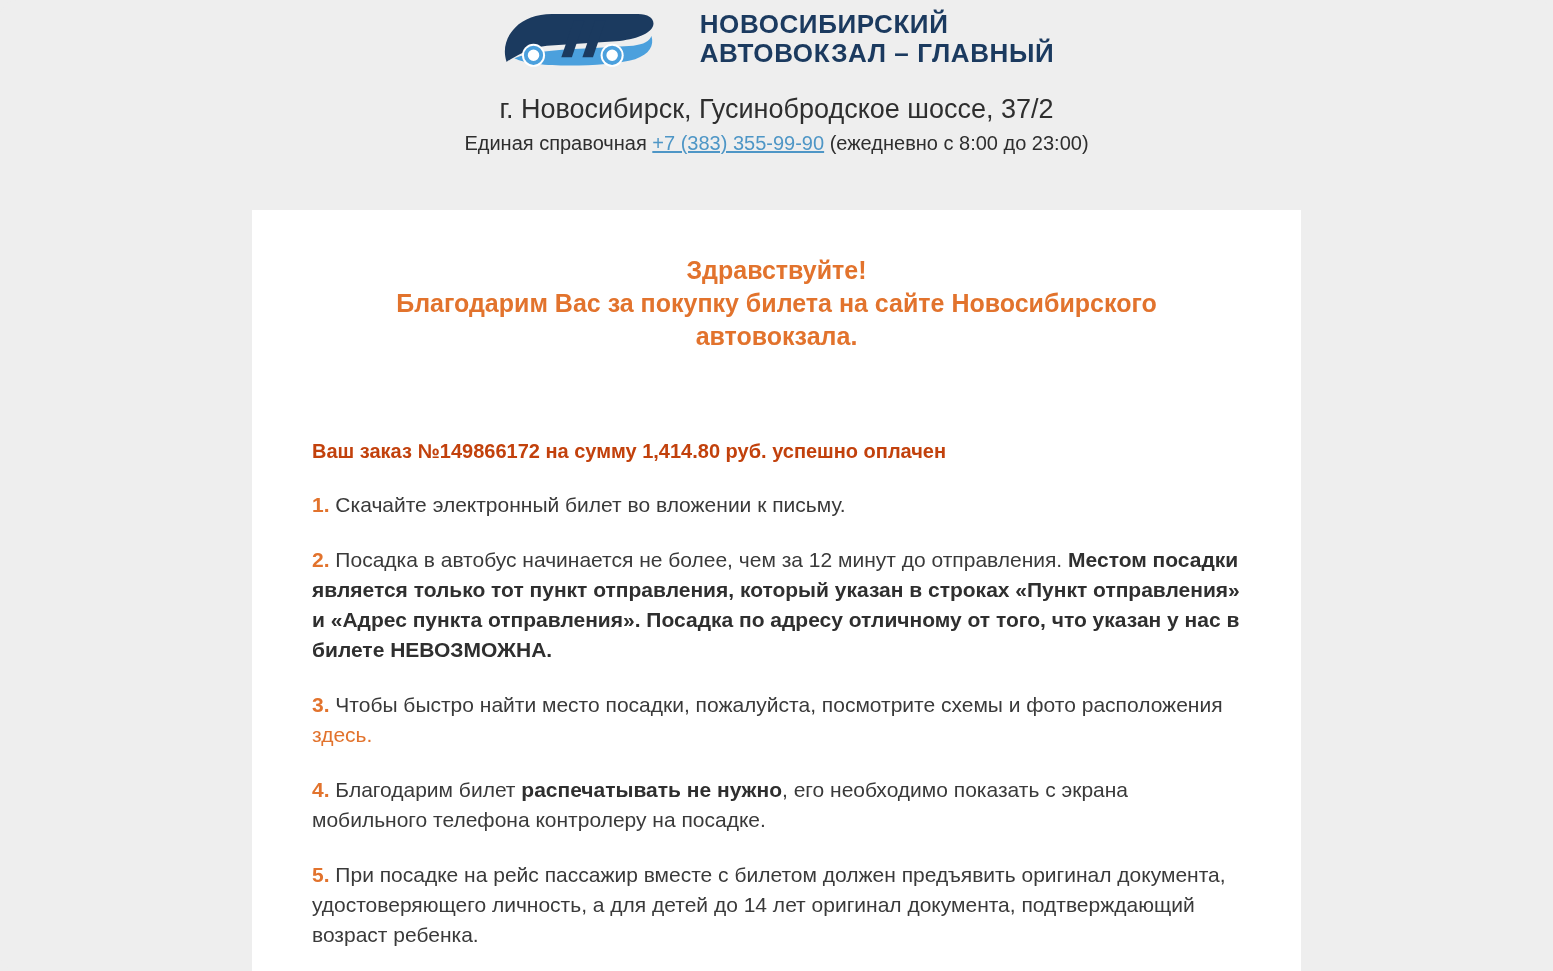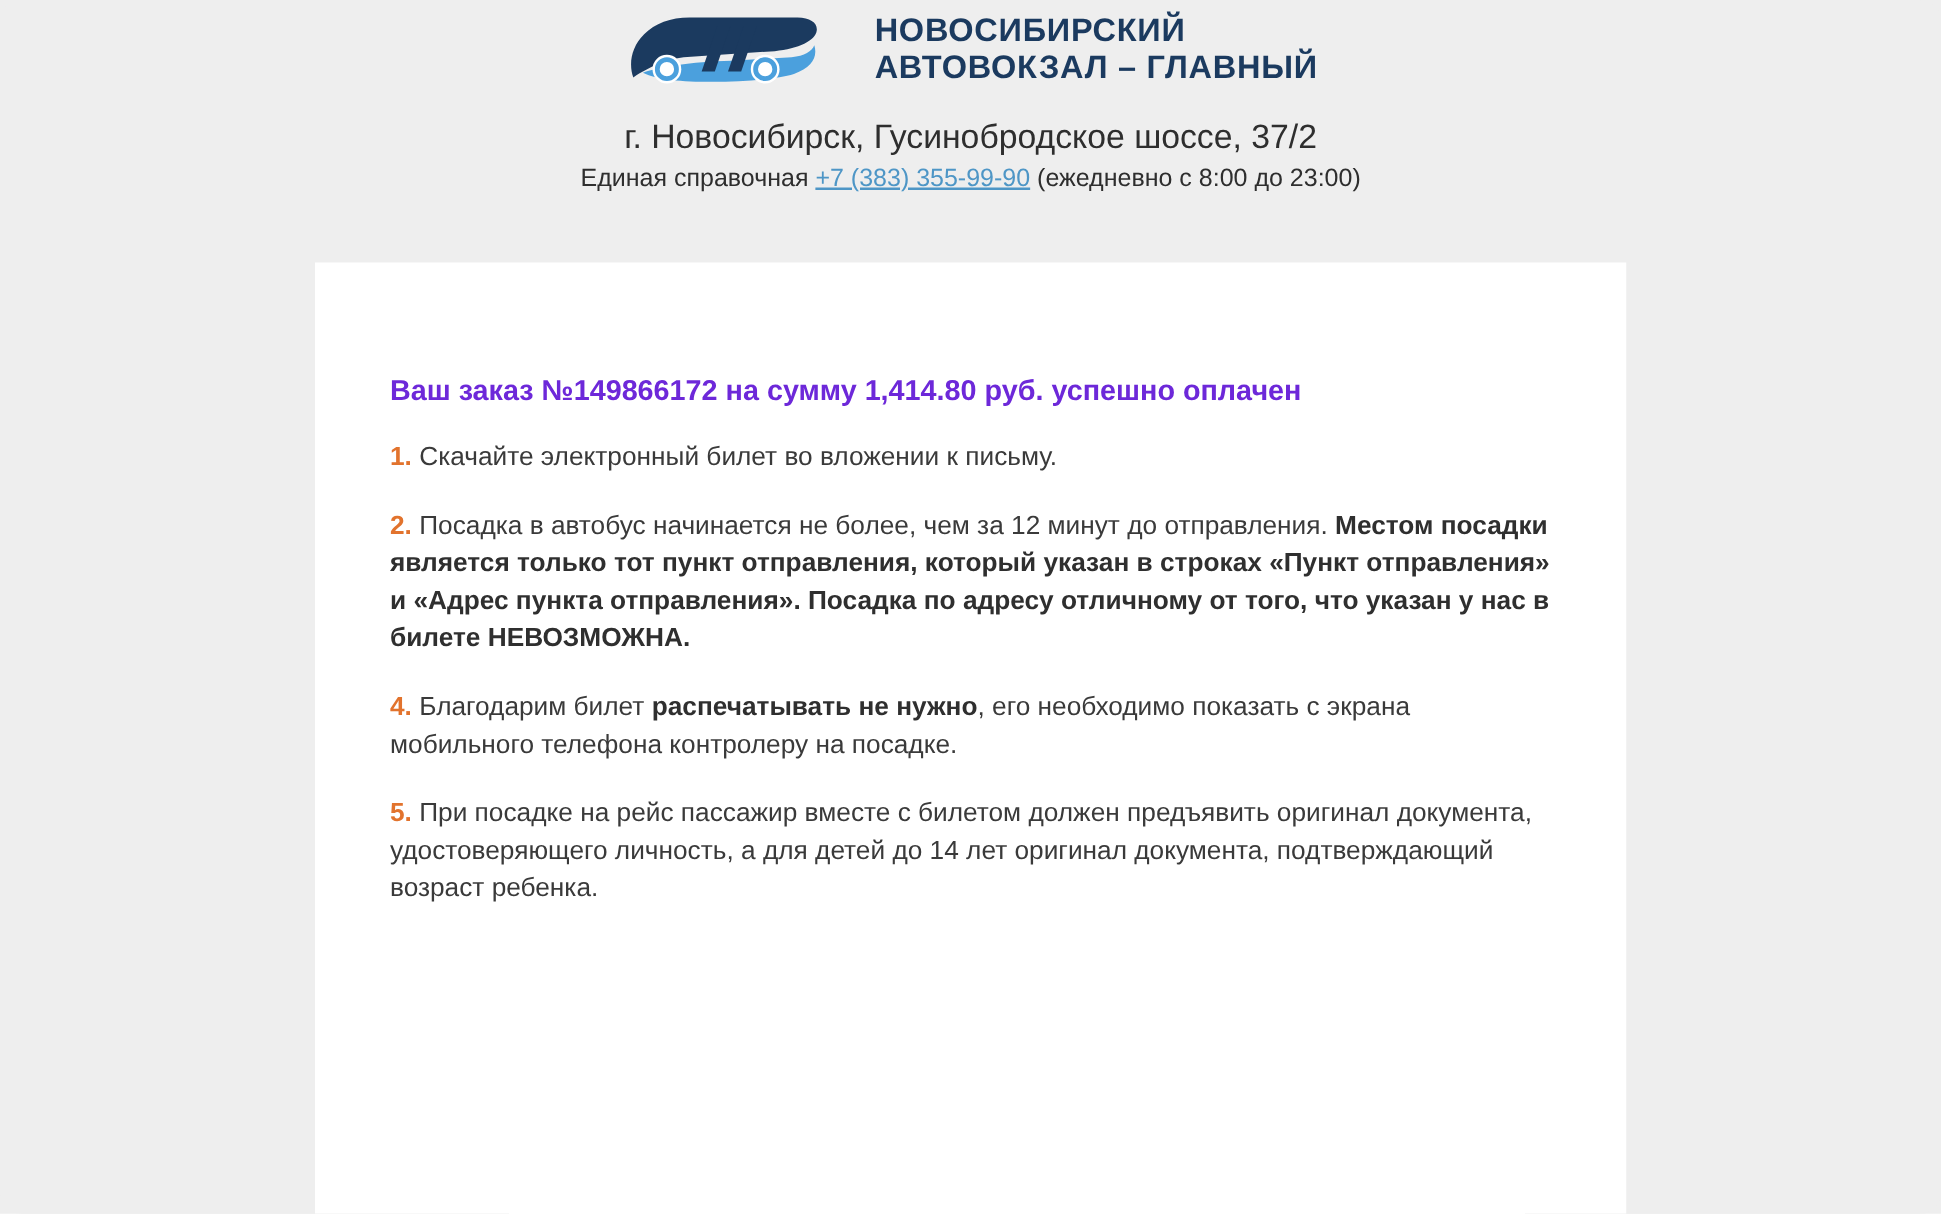--- a/index.html
+++ b/index.html
@@ -57,24 +57,24 @@
     min-height:772px;
   }
   .greeting {
     text-align:center;
     color:#e2732d;
     font-weight:bold;
     font-size:25px;
     line-height:33px;
   }
   .order-heading {
-    margin-top:44px;
-    font-size:23px;
+    margin-top:84px;
+    font-size:20px;
     font-weight:bold;
-    color:#6d28d9;
+    color:#c2410c;
     line-height:28px;
   }
   .section-title {
     margin-top:84px;
     color:#e2732d;
     font-weight:bold;
     font-size:22px;
     line-height:26px;
   }
   .item {
@@ -120,35 +120,44 @@
     <div class="address-line">г. Новосибирск, Гусинобродское шоссе, 37/2</div>
     <div class="phone-line">
       <span>Единая справочная</span>
       <a class="phone-link">+7 (383) 355-99-90</a>
       <span>(ежедневно с 8:00 до 23:00)</span>
     </div>
   </header>
 
   <main class="card">
 
+    <div class="greeting">
+      <div>Здравствуйте!</div>
+      <div>Благодарим Вас за покупку билета на сайте Новосибирского автовокзала.</div>
+    </div>
 
     <h2 class="order-heading">Ваш заказ №149866172 на сумму 1,414.80 руб. успешно оплачен</h2>
 
 
     <p class="item">
       <span class="num">1.</span>
       <span>Скачайте электронный билет во вложении к письму.</span>
     </p>
 
     <p class="item">
       <span class="num">2.</span>
       <span>Посадка в автобус начинается не более, чем за 12 минут до отправления.</span>
       <strong>Местом посадки является только тот пункт отправления, который указан в строках «Пункт отправления» и «Адрес пункта отправления». Посадка по адресу отличному от того, что указан у нас в билете НЕВОЗМОЖНА.</strong>
     </p>
 
+    <p class="item">
+      <span class="num">3.</span>
+      <span>Чтобы быстро найти место посадки, пожалуйста, посмотрите схемы и фото расположения</span>
+      <a class="here-link">здесь.</a>
+    </p>
 
     <p class="item">
       <span class="num">4.</span>
       <span>Благодарим билет</span>
       <strong>распечатывать не нужно</strong><span>, его необходимо показать с экрана мобильного телефона контролеру на посадке.</span>
     </p>
 
     <p class="item">
       <span class="num">5.</span>
       <span>При посадке на рейс пассажир вместе с билетом должен предъявить оригинал документа, удостоверяющего личность, а для детей до 14 лет оригинал документа, подтверждающий возраст ребенка.</span>

